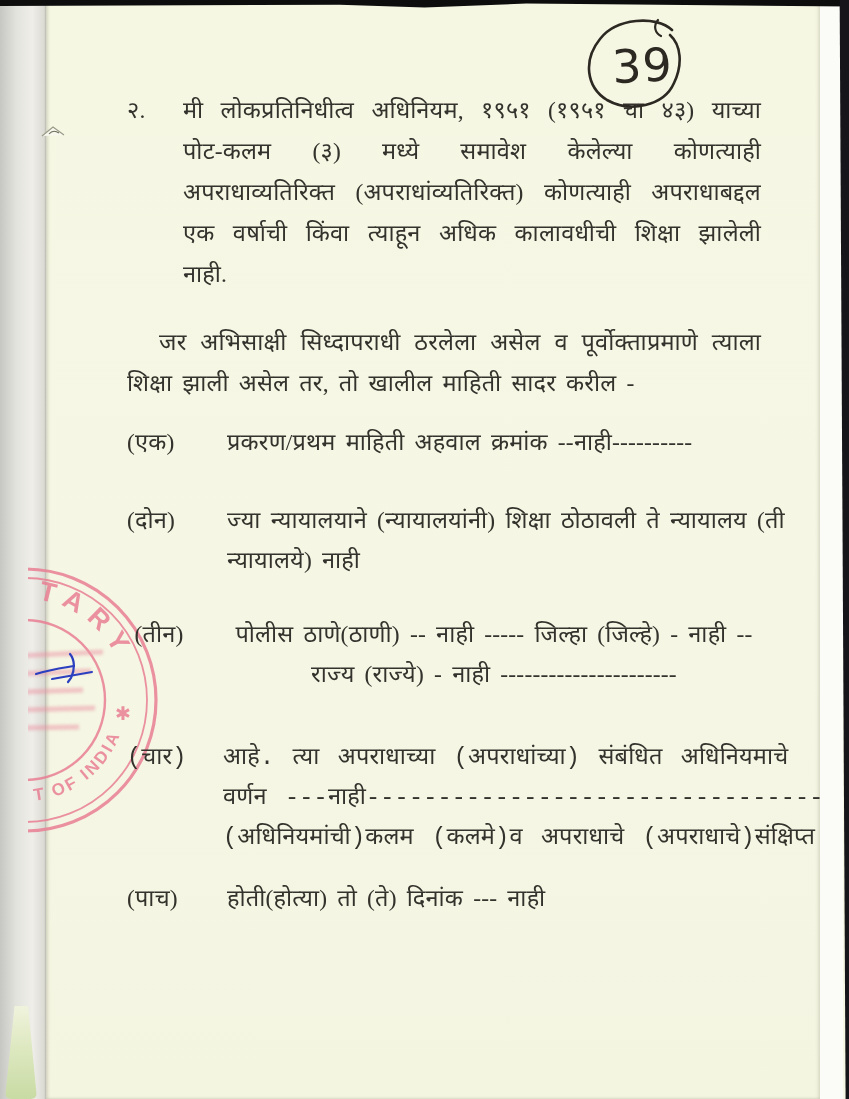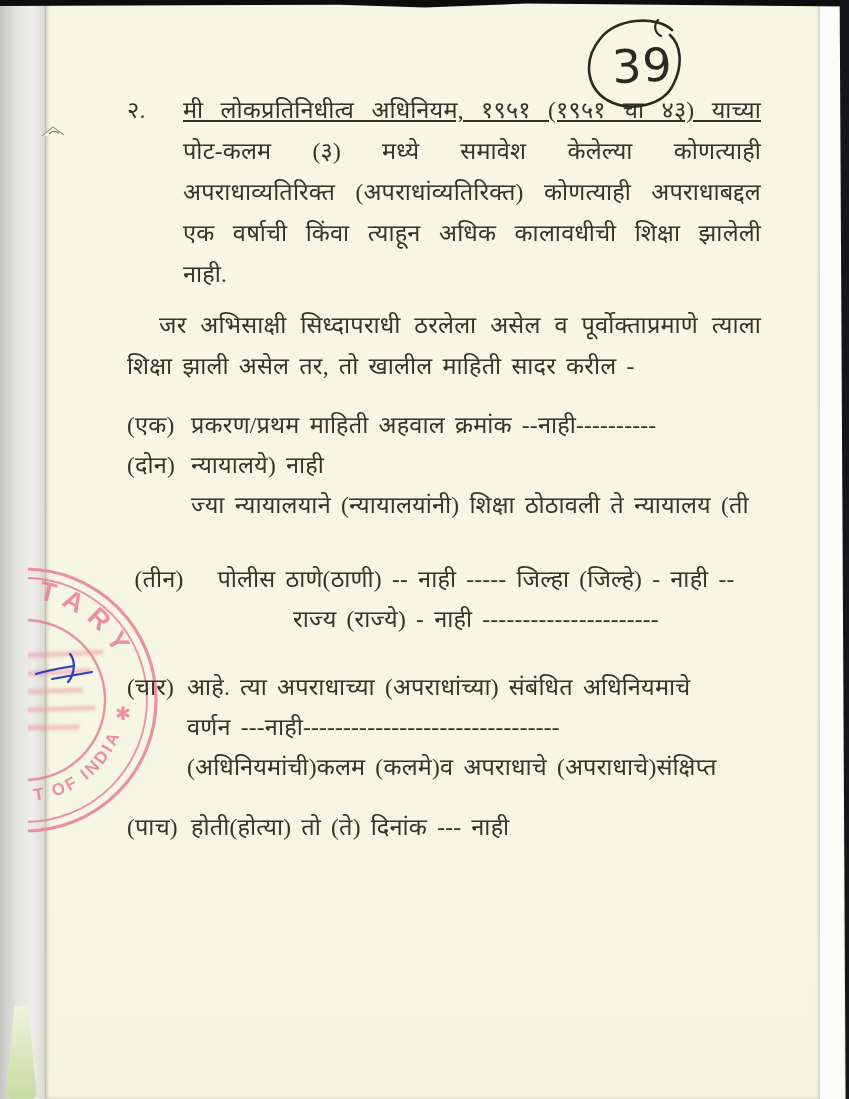--- a/index.html
+++ b/index.html
@@ -30,26 +30,26 @@
   .blue-mark{position:absolute;left:28px;top:646px;z-index:4;}
   
   .pageno{position:absolute;left:576px;top:12px;width:122px;height:98px;z-index:5;}
   
   .content{position:absolute;left:127px;top:90px;width:634px;z-index:3;color:#34322c;
     font-size:23.5px;line-height:41px;word-spacing:4px;letter-spacing:.2px;}
   .line{white-space:nowrap;}
   .just{white-space:normal;text-align:justify;text-align-last:justify;}
   .p1-first{display:flex;}
   .p1-num{flex:0 0 56px;}
-  .p1-rest{flex:1;text-decoration:underline;}
-  .p2{margin-top:10px;}
+  .p1-rest{flex:1;}
+  .p2{margin-top:27px;}
   .p2 .indent{text-indent:32px;}
-  .item{display:flex;line-height:40px;}
-  .it1{margin-top:18px;} .it2{} .it3{margin-top:34px;text-align:center;}
-  .it4{margin-top:28px;} .it5{margin-top:20px;}
+  .item{display:flex;line-height:40px;gap:36px;}
+  .it1{margin-top:18px;} .it2{margin-top:38px;} .it3{margin-top:34px;text-align:center;}
+  .it4{margin-top:44px;font-family:Liberation Mono, monospace;} .it5{margin-top:20px;}
   .ilabel{flex:0 0 64px;}
   .it4 .ilabel{flex:0 0 60px;}
   .ibody{flex:1;min-width:0;}
 </style>
 </head>
 <body>
 
 <div class="scan">
 
   <div class="paper"></div>
@@ -122,22 +122,22 @@
     <div class="item it1">
       <span class="ilabel">(एक)</span>
       <div class="ibody">
         <div class="line">प्रकरण/प्रथम माहिती अहवाल क्रमांक --नाही----------</div>
       </div>
     </div>
 
     <div class="item it2">
       <span class="ilabel">(दोन)</span>
       <div class="ibody">
+        <div class="line">ज्या न्यायालयाने (न्यायालयांनी) शिक्षा ठोठावली ते न्यायालय (ती</div>
         <div class="line">न्यायालये) नाही</div>
-        <div class="line">ज्या न्यायालयाने (न्यायालयांनी) शिक्षा ठोठावली ते न्यायालय (ती</div>
       </div>
     </div>
 
     <div class="item it3">
       <span class="ilabel">(तीन)</span>
       <div class="ibody">
         <div class="line">पोलीस ठाणे(ठाणी) -- नाही ----- जिल्हा (जिल्हे) - नाही --</div>
         <div class="line">राज्य (राज्ये)  - नाही ----------------------</div>
       </div>
     </div>

